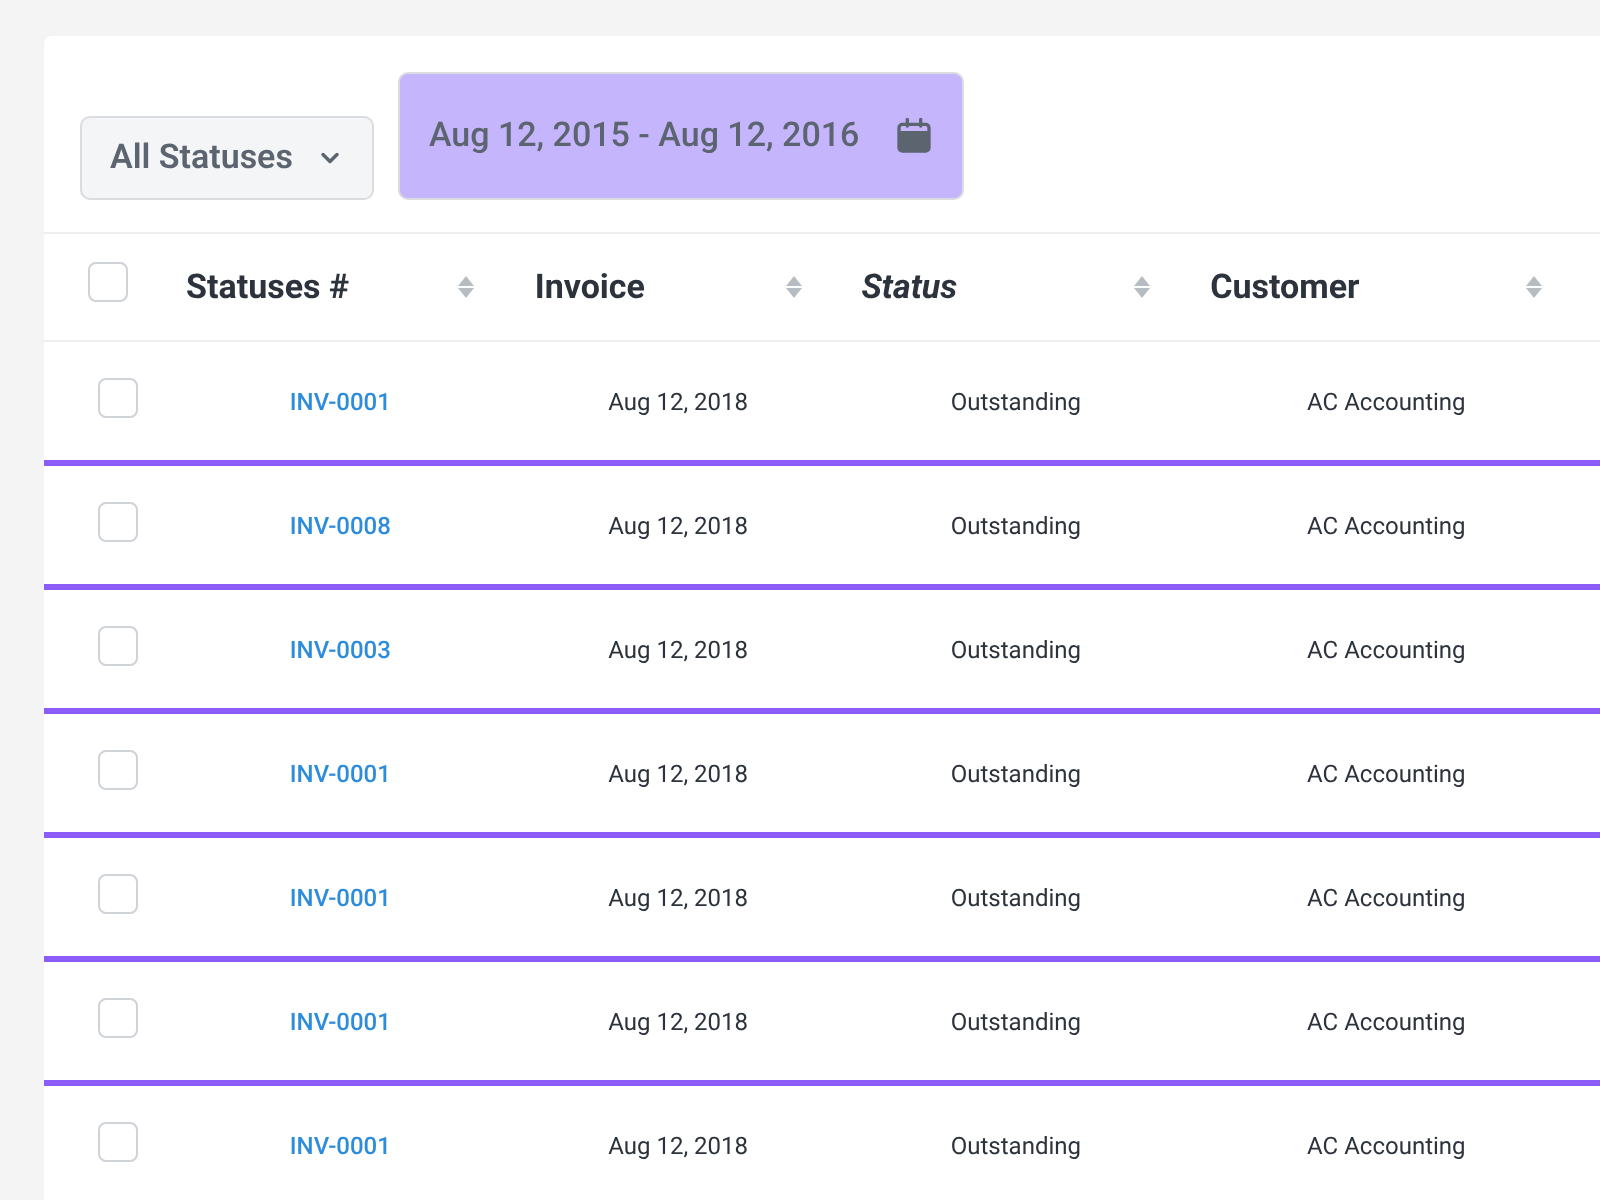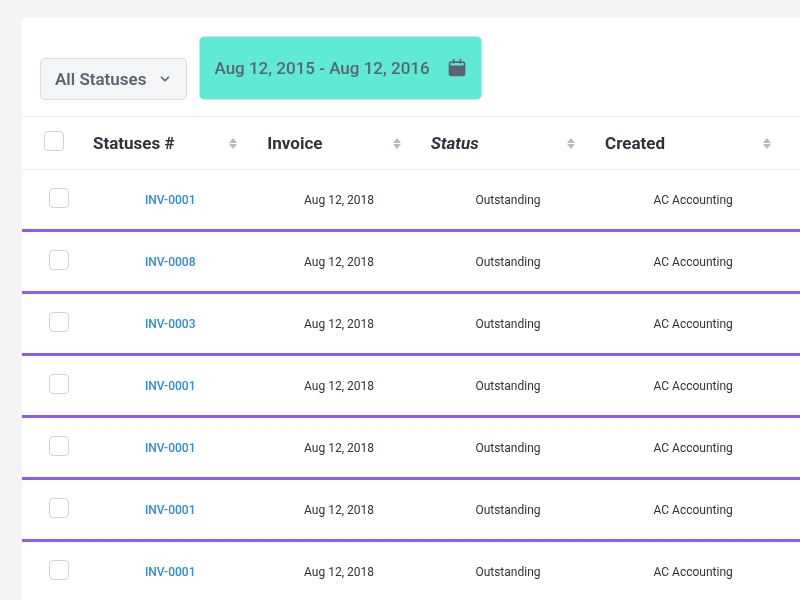--- a/index.html
+++ b/index.html
@@ -32,21 +32,21 @@
       color: #5c6470;
       font-size: 17px;
       font-weight: 600;
       cursor: pointer;
       margin-top: 22px;
     }
     .date-range {
       display: flex;
       align-items: center;
       gap: 17px;
-      background: #5eead4;
+      background: #c4b5fd;
       border: 1px solid #dadcdf;
       border-radius: 5px;
       padding: 10px 14px;
       color: #5c6470;
       font-size: 17px;
       font-weight: 500;
       cursor: pointer;
     }
     .chevron-down {
       display: inline-block;
@@ -173,21 +173,21 @@
           <div class="th-flex">
             <span>Status</span>
             <span class="sort-icon">
                 <span class="tri up"></span>
                 <span class="tri down"></span>
               </span>
           </div>
         </th>
         <th class="col-customer">
           <div class="th-flex">
-            <span>Created</span>
+            <span>Customer</span>
             <span class="sort-icon">
                 <span class="tri up"></span>
                 <span class="tri down"></span>
               </span>
           </div>
         </th>
         <th class="col-due">
           
         </th>
       </tr>

